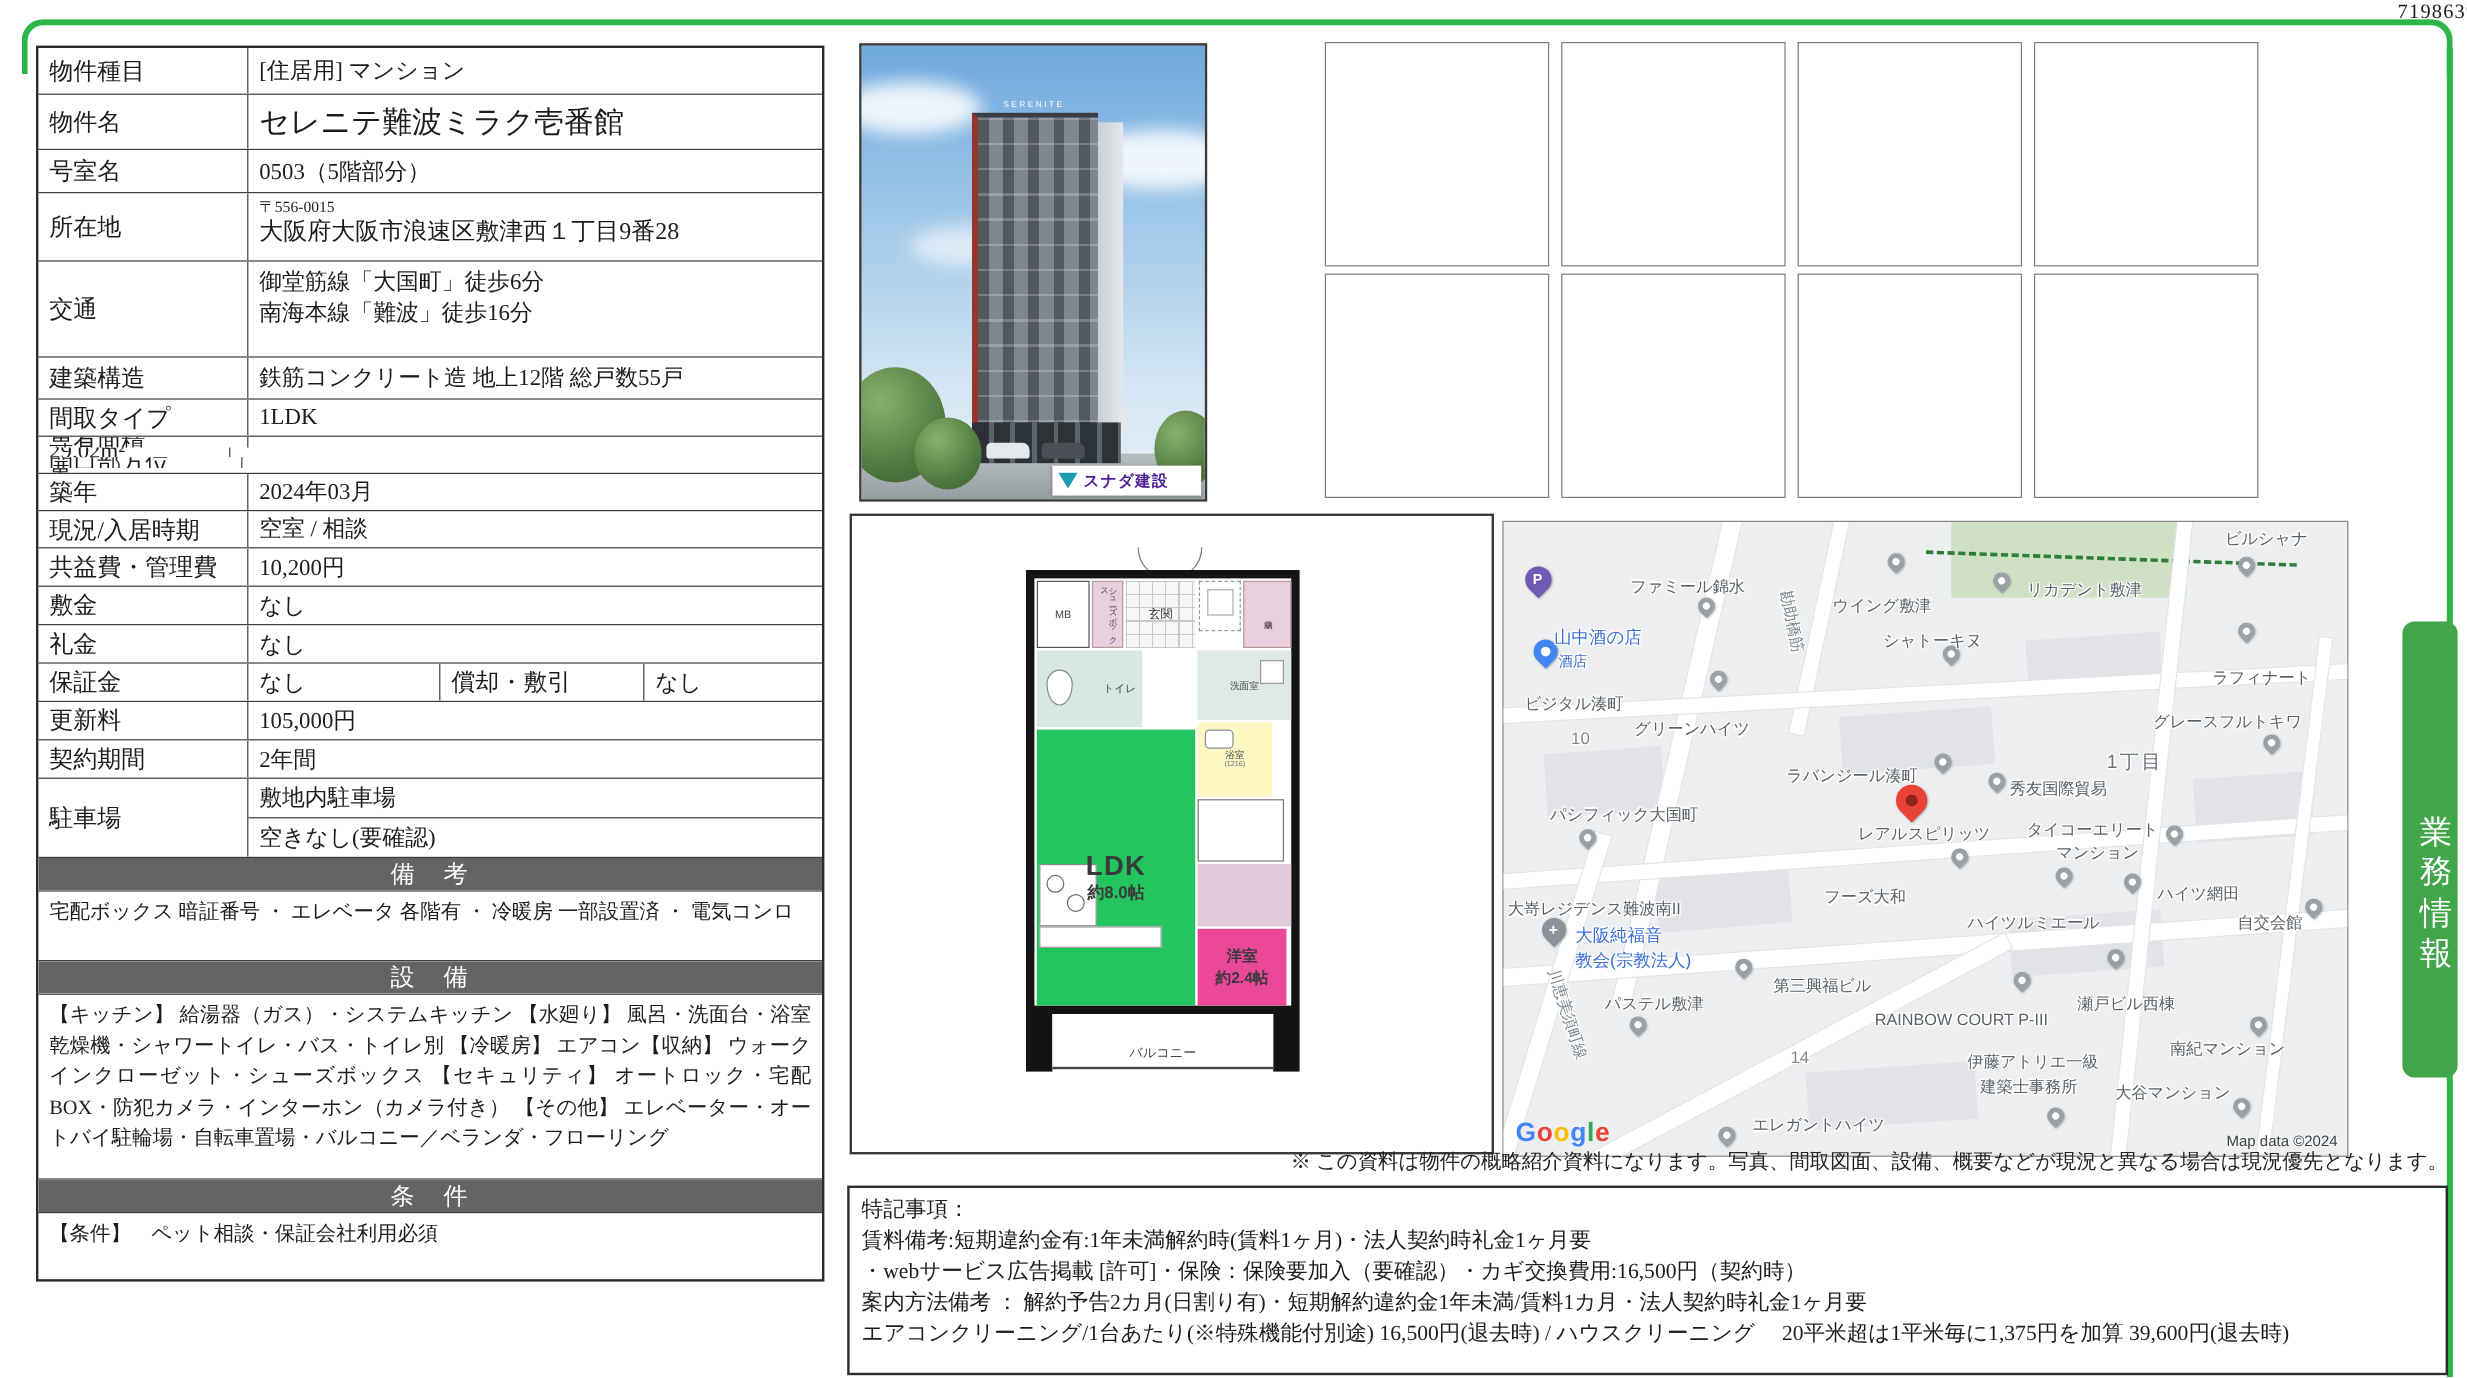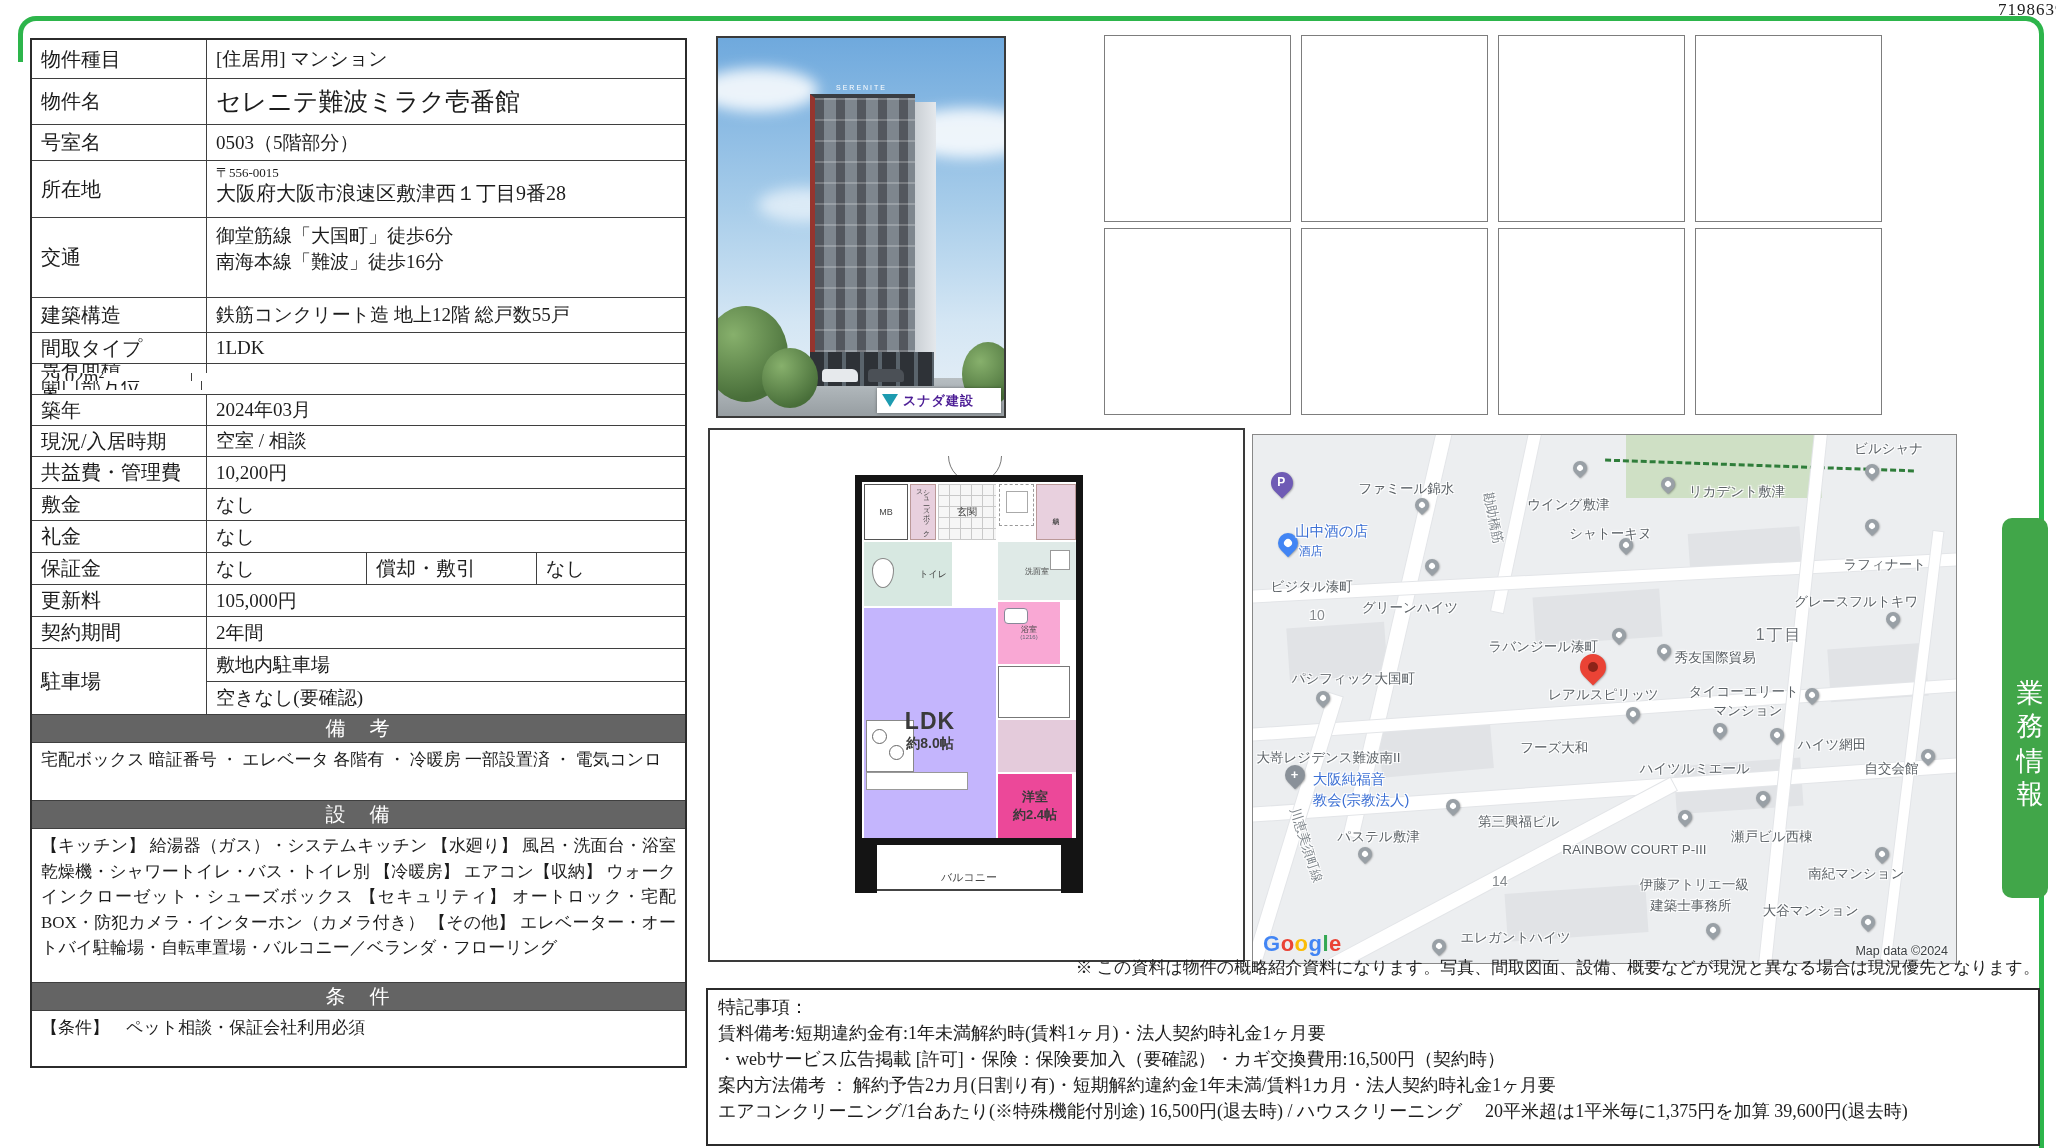--- a/index.html
+++ b/index.html
@@ -101,30 +101,30 @@
                      repeating-linear-gradient(90deg,#c9c9c9 0 1px,rgba(0,0,0,0) 1px 11px),#f6f6f6;}
   .washer{left:137px;top:2px;width:35px;height:42px;border:1px dashed #999;background:#fff;}
   .washer::after{content:"";position:absolute;left:6px;top:6px;width:20px;height:20px;border:1px solid #aaa;}
   .storage{left:174px;top:2px;width:40px;height:56px;background:#e8d0de;border:1px solid #b99;}
   .toilet{left:2px;top:60px;width:88px;height:64px;background:#d7e8e1;justify-content:flex-end;
           padding-right:5px;}
   .toilet::before{content:"";position:absolute;left:8px;top:16px;width:20px;height:28px;background:#fff;
                   border:1px solid #888;border-radius:50% 50% 50% 50%/40% 40% 60% 60%;}
   .washroom{left:136px;top:60px;width:78px;height:58px;background:#dfeae7;font-size:8px;}
   .washroom::after{content:"";position:absolute;right:6px;top:8px;width:18px;height:18px;border:1px solid #999;background:#fff;}
-  .bath{left:136px;top:120px;width:62px;height:62px;background:#f9a8d4;flex-direction:column;font-size:8px;line-height:1.2;}
+  .bath{left:136px;top:120px;width:62px;height:62px;background:#fef9c3;flex-direction:column;font-size:8px;line-height:1.2;}
   .bath::before{content:"";position:absolute;left:6px;top:6px;width:22px;height:14px;border:1px solid #889;
                 border-radius:4px;background:#fff;}
   .tinysz{font-size:6px;color:#667;}
   .utility{left:136px;top:184px;width:72px;height:52px;background:#fff;border:1px solid #777;}
   .fridge{left:94px;top:128px;width:38px;height:44px;border:1px solid #777;font-size:8px;
           align-items:flex-start;justify-content:flex-start;padding:1px 2px;
           background:linear-gradient(to top right,rgba(0,0,0,0) calc(50% - .6px),#999 50%,rgba(0,0,0,0) calc(50% + .6px)),
                      linear-gradient(to bottom right,rgba(0,0,0,0) calc(50% - .6px),#999 50%,rgba(0,0,0,0) calc(50% + .6px)),#fff;}
-  .ldk{left:2px;top:126px;width:132px;height:230px;background:#c4b5fd;}
+  .ldk{left:2px;top:126px;width:132px;height:230px;background:#22c55e;}
   .ldk-label{position:absolute;left:0;right:0;top:100px;text-align:center;color:#3a3a3a;}
   .ldk-name{font-size:23px;font-weight:bold;letter-spacing:1px;}
   .ldk-size{font-size:14px;font-weight:bold;}
   .stove{position:absolute;left:2px;top:112px;width:46px;height:50px;background:#fff;border:1px solid #888;}
   .stove::before,.stove::after{content:"";position:absolute;width:13px;height:13px;border:1.5px solid #666;
           border-radius:50%;}
   .stove::before{left:5px;top:8px;} .stove::after{left:22px;top:24px;}
   .counter{position:absolute;left:2px;top:164px;width:100px;height:16px;background:#fff;border:1px solid #999;}
   .wic{left:136px;top:238px;width:78px;height:52px;background:#e4cbdb;font-size:10px;letter-spacing:1px;}
   .western{left:136px;top:292px;width:74px;height:64px;background:#ec4899;flex-direction:column;

